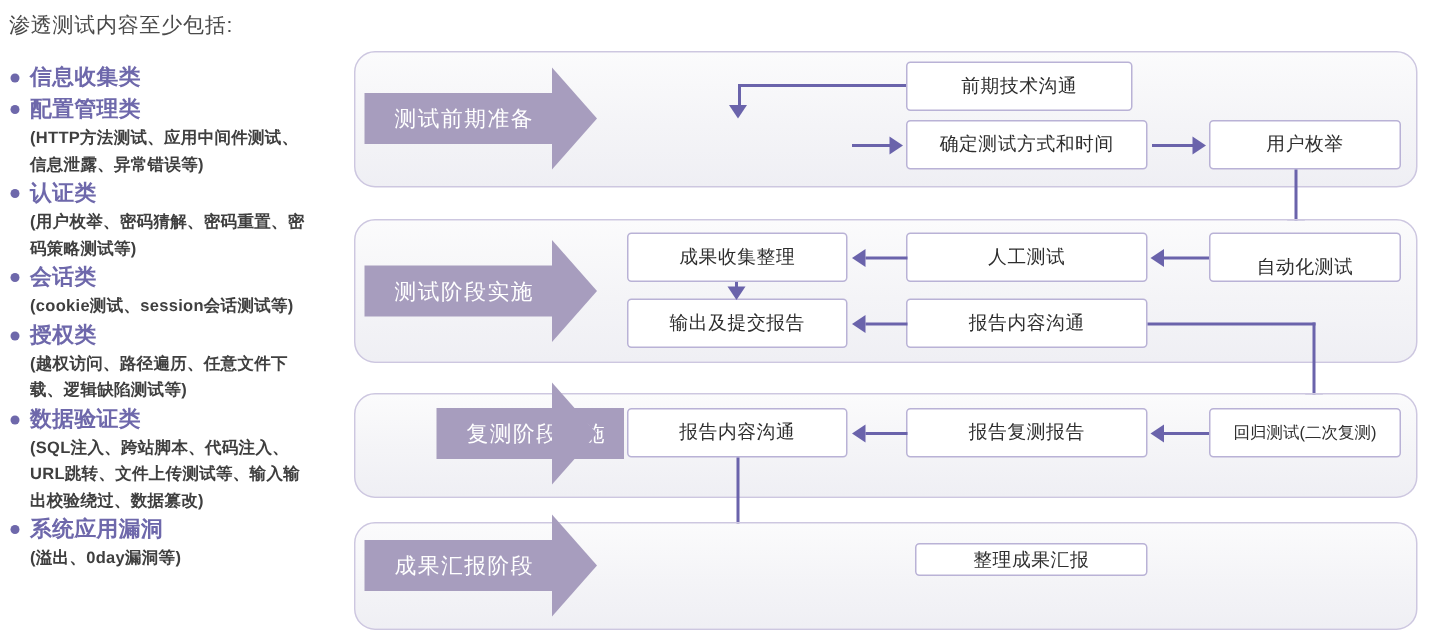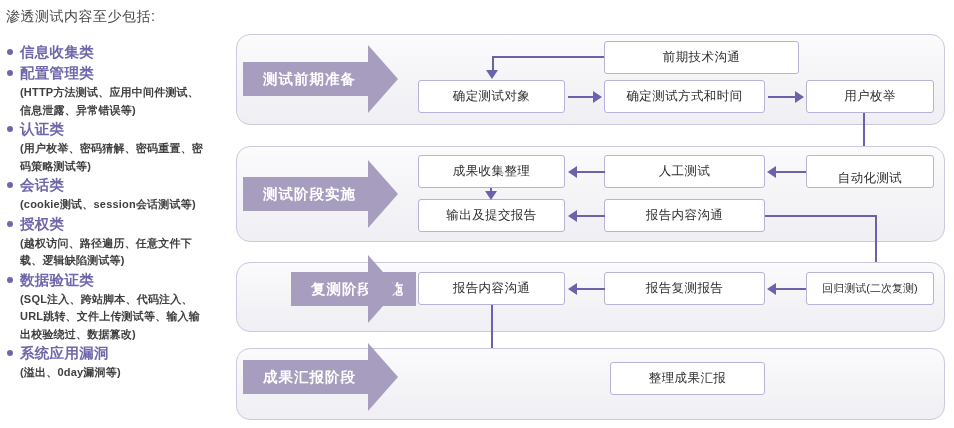--- a/index.html
+++ b/index.html
@@ -46,21 +46,21 @@
   }
 
   
   .chev{position:absolute;}
   .chev-bar{
     position:absolute;left:0;top:0;height:100%;
     background:#a79dbe;
     display:flex;align-items:center;
   }
   .chev-label{
-    color:#ffffff;font-size:14.5px;font-weight:bold;letter-spacing:1px;
+    color:#ffffff;font-size:14.5px;font-weight:normal;letter-spacing:1px;
     padding-left:20px;white-space:nowrap;
   }
   .chev-head{
     position:absolute;top:50%;width:0;height:0;
     border-top:34px solid transparent;
     border-bottom:34px solid transparent;
     border-left:30px solid #a79dbe;
     transform:translateY(-50%);
   }
 
@@ -156,25 +156,22 @@
 
   <div class="stage-band" style="left:0px;top:34px;width:709px;height:91px;"></div>
 
   <div class="chev" style="left:7px;top:62px;width:125px;height:34px;">
     <div class="chev-bar" style="width:125px;">
       <span class="chev-label">测试前期准备</span>
     </div>
     <div class="chev-head" style="left:125px;"></div>
   </div>
 
-  <div class="node" style="left:368px;top:41px;width:195px;height:33px;">
+  <div class="node" style="left:368px;top:41px;width:151px;height:33px;">
     <span>前期技术沟通</span>
-  </div>
-  <div class="node" style="left:182px;top:80px;width:147px;height:33px;">
-    <span>确定测试对象</span>
   </div>
   <div class="node" style="left:368px;top:80px;width:161px;height:33px;">
     <span>确定测试方式和时间</span>
   </div>
   <div class="node" style="left:570px;top:80px;width:128px;height:33px;">
     <span>用户枚举</span>
   </div>
 
   <div class="ln h" style="left:256px;top:56px;width:112px;"></div>
   <div class="ln v" style="left:256px;top:56px;height:16px;"></div>
@@ -261,17 +258,17 @@
 
   <div class="stage-band" style="left:0px;top:348px;width:709px;height:72px;"></div>
 
   <div class="chev" style="left:7px;top:360px;width:125px;height:34px;">
     <div class="chev-bar" style="width:125px;">
       <span class="chev-label">成果汇报阶段</span>
     </div>
     <div class="chev-head" style="left:125px;"></div>
   </div>
 
-  <div class="node" style="left:374px;top:362px;width:155px;height:33px;font-family:Liberation Mono, monospace;">
+  <div class="node" style="left:374px;top:362px;width:155px;height:22px;font-family:Liberation Mono, monospace;">
     <span>整理成果汇报</span>
   </div>
 
 </div>
 
 </body></html>

